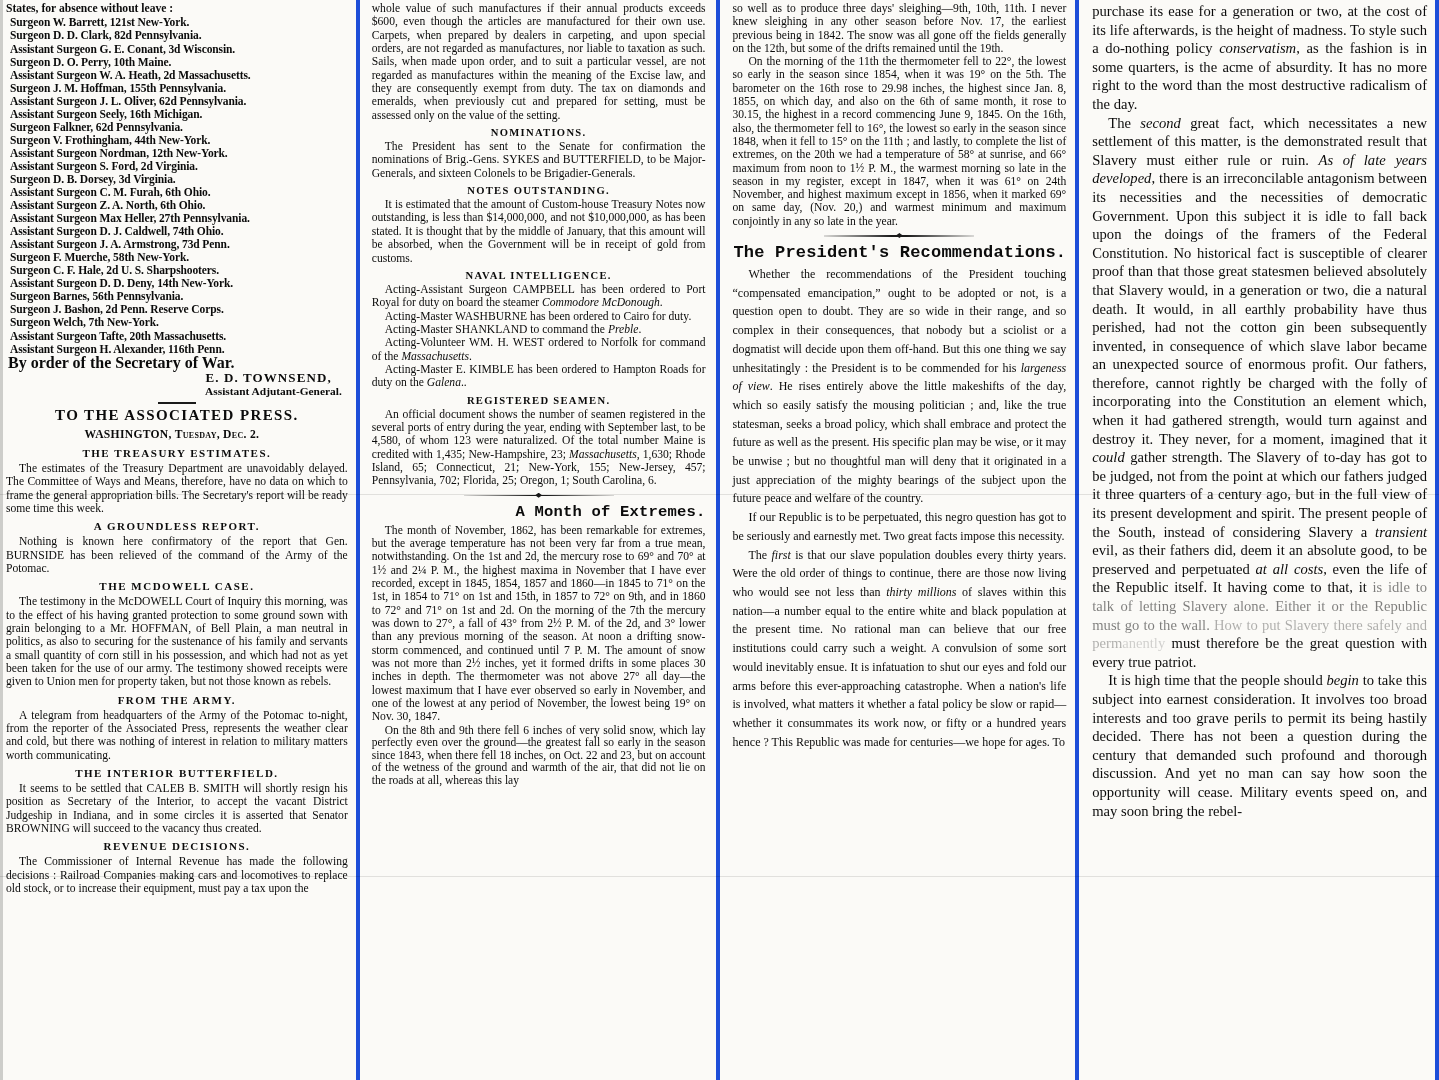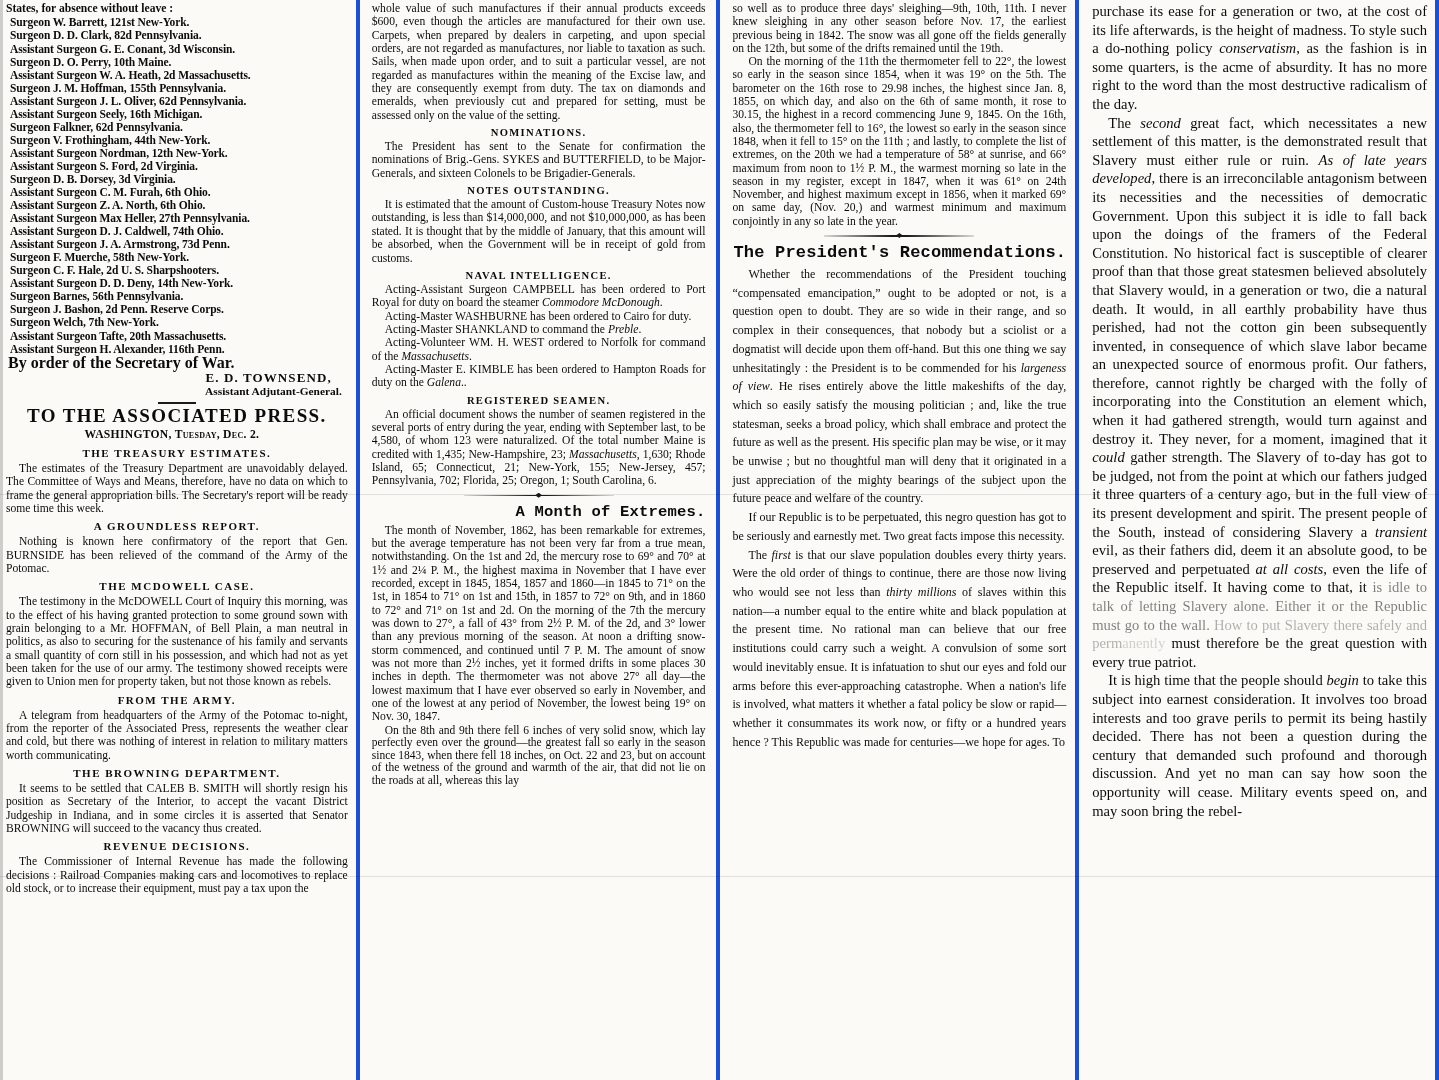--- a/index.html
+++ b/index.html
@@ -77,21 +77,21 @@
   .rule-fancy::before{
     content:"";position:absolute;left:0;top:2px;width:100%;height:1.5px;
     background:linear-gradient(to right,rgba(20,20,20,.15),#1a1a1a 45%,#1a1a1a 55%,rgba(20,20,20,.15));
   }
   .rule-fancy::after{
     content:"";position:absolute;left:50%;top:0;width:7px;height:5px;
     margin-left:-3.5px;background:#1a1a1a;
     clip-path:polygon(0 50%,50% 0,100% 50%,50% 100%);
   }
   h1.major{
-    text-align:center;font-size:19px;line-height:17px;font-weight:700;
+    text-align:center;font-size:15px;line-height:17px;font-weight:700;
     letter-spacing:1.4px;margin:3px 0 4px 0;
   }
   h2.kicker{
     text-align:center;font-size:11px;line-height:13px;font-weight:700;
     letter-spacing:1.5px;margin:5px 0 2px 0;
   }
   .c2 h2.kicker{font-size:10.6px;letter-spacing:1.3px;margin:4px 0 1px 0;}
   .dateline{
     text-align:center;font-weight:700;font-size:11.6px;line-height:14px;
     margin:2px 0 3px 0;padding-right:10px;
@@ -172,21 +172,21 @@
 
     <h2 class="kicker">A GROUNDLESS REPORT.</h2>
     <p>Nothing is known here confirmatory of the report that Gen. BURNSIDE has been relieved of the command of the Army of the Potomac.</p>
 
     <h2 class="kicker">THE MCDOWELL CASE.</h2>
     <p>The testimony in the McDOWELL Court of Inquiry this morning, was to the effect of his having granted protection to some ground sown with grain belonging to a Mr. HOFFMAN, of Bell Plain, a man neutral in politics, as also to securing for the sustenance of his family and servants a small quantity of corn still in his possession, and which had not as yet been taken for the use of our army. The testimony showed receipts were given to Union men for property taken, but not those known as rebels.</p>
 
     <h2 class="kicker">FROM THE ARMY.</h2>
     <p>A telegram from headquarters of the Army of the Potomac to-night, from the reporter of the Associated Press, represents the weather clear and cold, but there was nothing of interest in relation to military matters worth communicating.</p>
 
-    <h2 class="kicker">THE BROWNING DEPARTMENT.</h2>
+    <h2 class="kicker">THE INTERIOR BUTTERFIELD.</h2>
     <p>It seems to be settled that CALEB B. SMITH will shortly resign his position as Secretary of the Interior, to accept the vacant District Judgeship in Indiana, and in some circles it is asserted that Senator BROWNING will succeed to the vacancy thus created.</p>
 
     <h2 class="kicker">REVENUE DECISIONS.</h2>
     <p>The Commissioner of Internal Revenue has made the following decisions : Railroad Companies making cars and locomotives to replace old stock, or to increase their equipment, must pay a tax upon the</p>
   </div>
 
   <div class="col c2">
     <p class="noind">whole value of such manufactures if their annual products exceeds $600, even though the articles are manufactured for their own use. Carpets, when prepared by dealers in carpeting, and upon special orders, are not regarded as manufactures, nor liable to taxation as such. Sails, when made upon order, and to suit a particular vessel, are not regarded as manufactures within the meaning of the Excise law, and they are consequently exempt from duty. The tax on diamonds and emeralds, when previously cut and prepared for setting, must be assessed only on the value of the setting.</p>
 
     <h2 class="kicker">NOMINATIONS.</h2>

